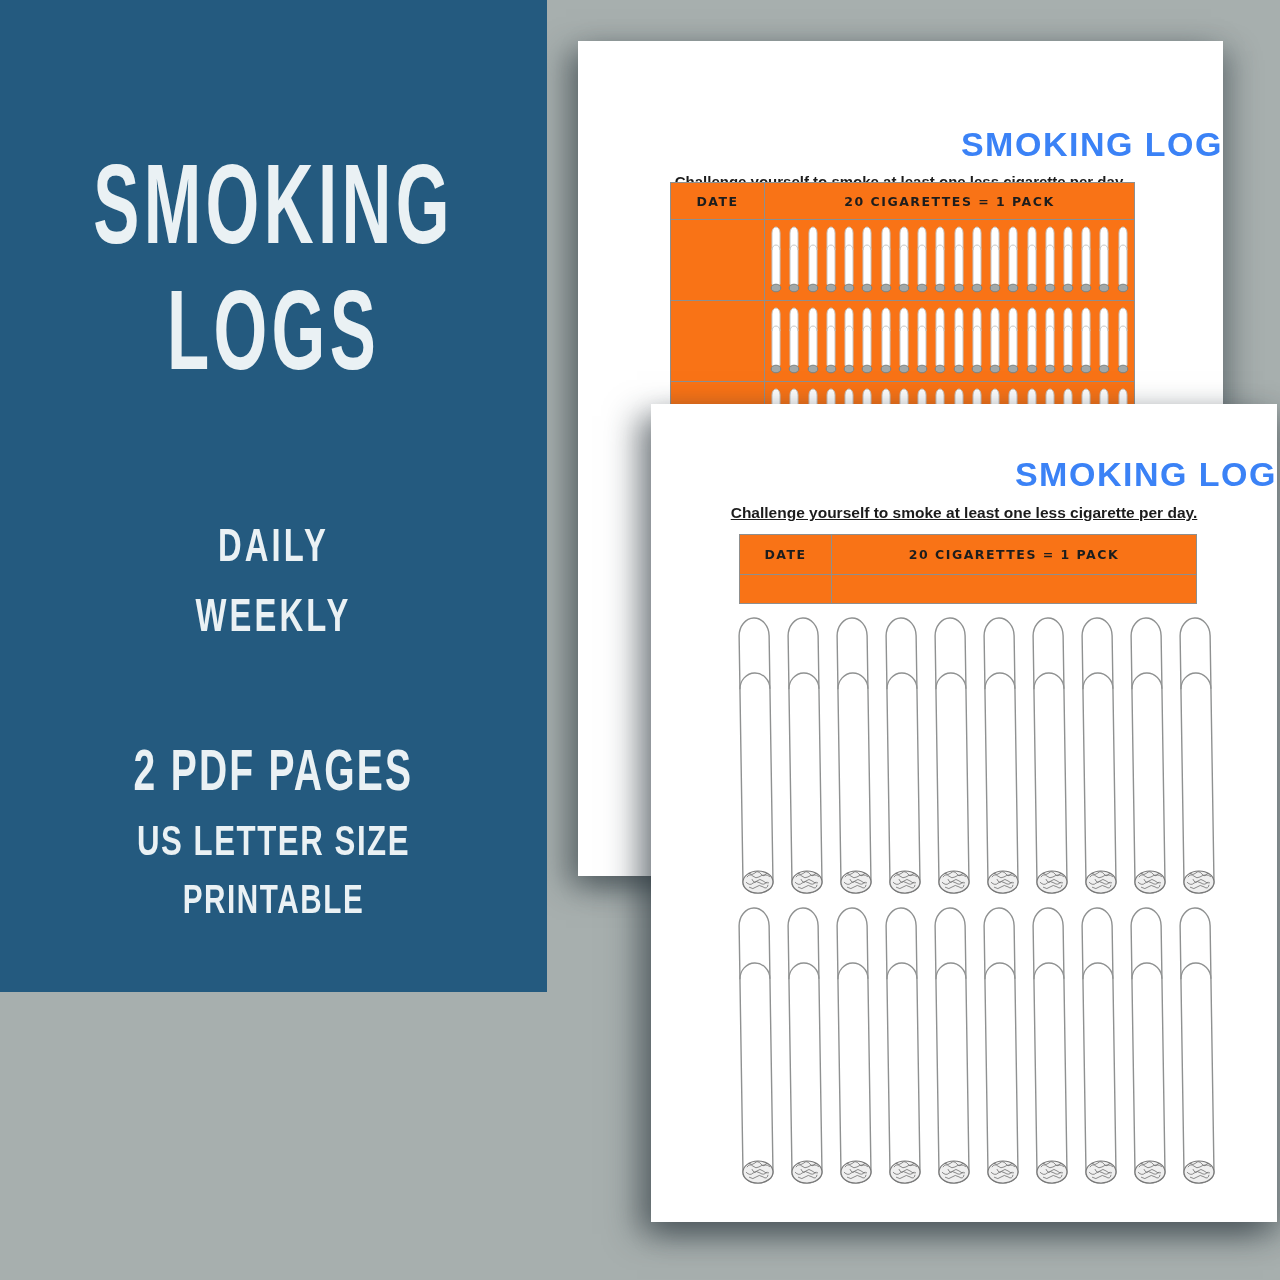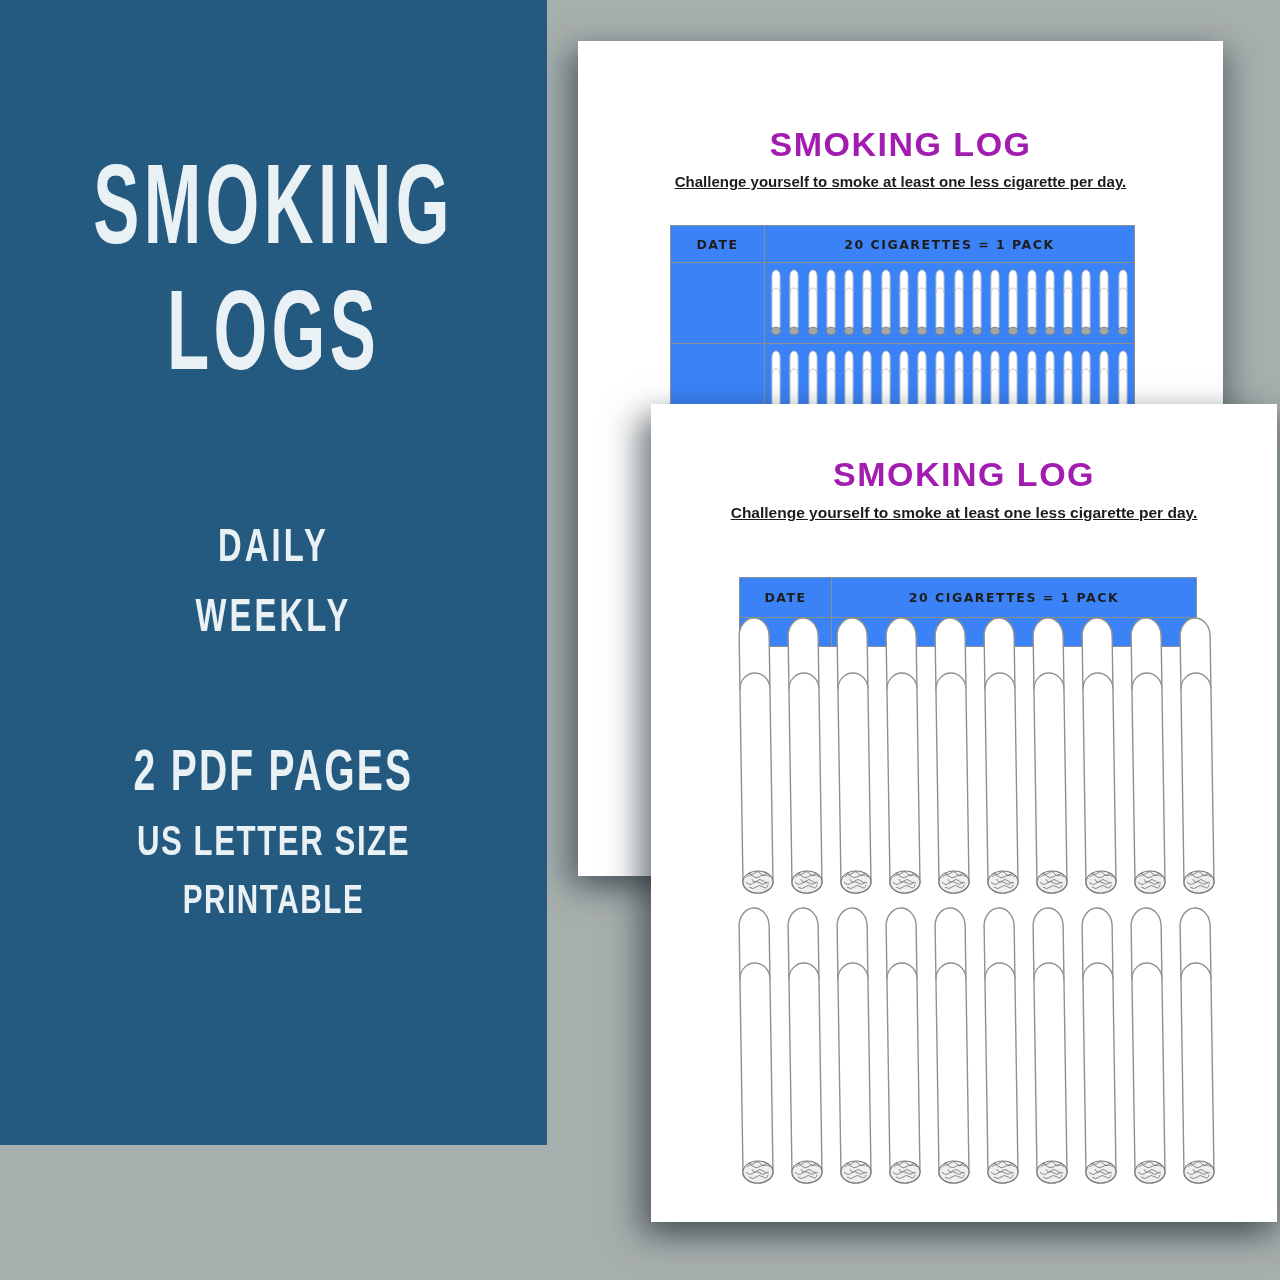--- a/index.html
+++ b/index.html
@@ -4,21 +4,21 @@
 <style>
   html,body{margin:0;padding:0;}
   body{
     width:1280px;height:1280px;overflow:hidden;position:relative;
     background:#a7afae;
     font-family:"Liberation Sans",sans-serif;
   }
 
   
   .left-panel{
-    position:absolute;left:0;top:0;width:547px;height:1145px;
+    position:absolute;left:0;top:0;width:547px;height:992px;
     background:#245a7f;color:#eaf1f4;z-index:3;
   }
   .panel-text{
     position:absolute;left:0;width:100%;text-align:center;
     font-weight:bold;line-height:1;white-space:nowrap;
   }
   .panel-title-1{top:156px;font-size:96px;letter-spacing:6px;transform:scale(0.72,1.18);}
   .panel-title-2{top:282px;font-size:96px;letter-spacing:6px;transform:scale(0.72,1.18);}
   .feature-1{top:524px;font-size:42px;letter-spacing:4px;transform:scale(0.78,1.12);}
   .feature-2{top:594px;font-size:42px;letter-spacing:4px;transform:scale(0.78,1.12);}
@@ -30,34 +30,34 @@
   .page{position:absolute;background:#ffffff;}
   .page-back{
     left:578px;top:41px;width:645px;height:835px;z-index:1;
     box-shadow:-12px 10px 28px rgba(38,50,56,0.50), 10px 10px 26px rgba(38,50,56,0.35);
   }
   .page-front{
     left:651px;top:404px;width:626px;height:818px;z-index:2;
     box-shadow:-14px 12px 30px rgba(38,50,56,0.55), 8px 12px 26px rgba(38,50,56,0.35);
   }
   .page-title{
-    position:absolute;left:0;width:100%;text-align:center;
-    font-weight:bold;color:#a21caf;letter-spacing:1.5px;line-height:1;
+    position:absolute;left:0;width:100%;text-align:right;
+    font-weight:bold;color:#3b82f6;letter-spacing:1.5px;line-height:1;
   }
   .page-back .page-title{top:86px;font-size:34px;}
   .page-front .page-title{top:53px;font-size:34px;}
   .page-subtitle{
     position:absolute;left:0;width:100%;text-align:center;
     font-weight:bold;color:#1c1c1c;line-height:1.2;text-decoration:underline;
   }
   .page-back .page-subtitle{top:132px;font-size:15px;}
   .page-front .page-subtitle{top:100px;font-size:15.5px;}
 
   
-  .log-table{position:absolute;border:1px solid #8d8f8f;background:#3b82f6;margin-top:43px;}
+  .log-table{position:absolute;border:1px solid #8d8f8f;background:#f97316;}
   .page-back .log-table{left:92px;top:141px;width:463px;}
   .page-front .log-table{left:88px;top:130px;width:456px;}
   .header-row{display:flex;border-bottom:1px solid #8d8f8f;}
   .page-back .header-row{height:36px;}
   .page-front .header-row{height:39px;}
   .date-col{
     width:93px;flex:0 0 93px;border-right:1px solid #8d8f8f;
     display:flex;align-items:center;justify-content:center;
   }
   .page-front .date-col{width:91px;flex:0 0 91px;}

